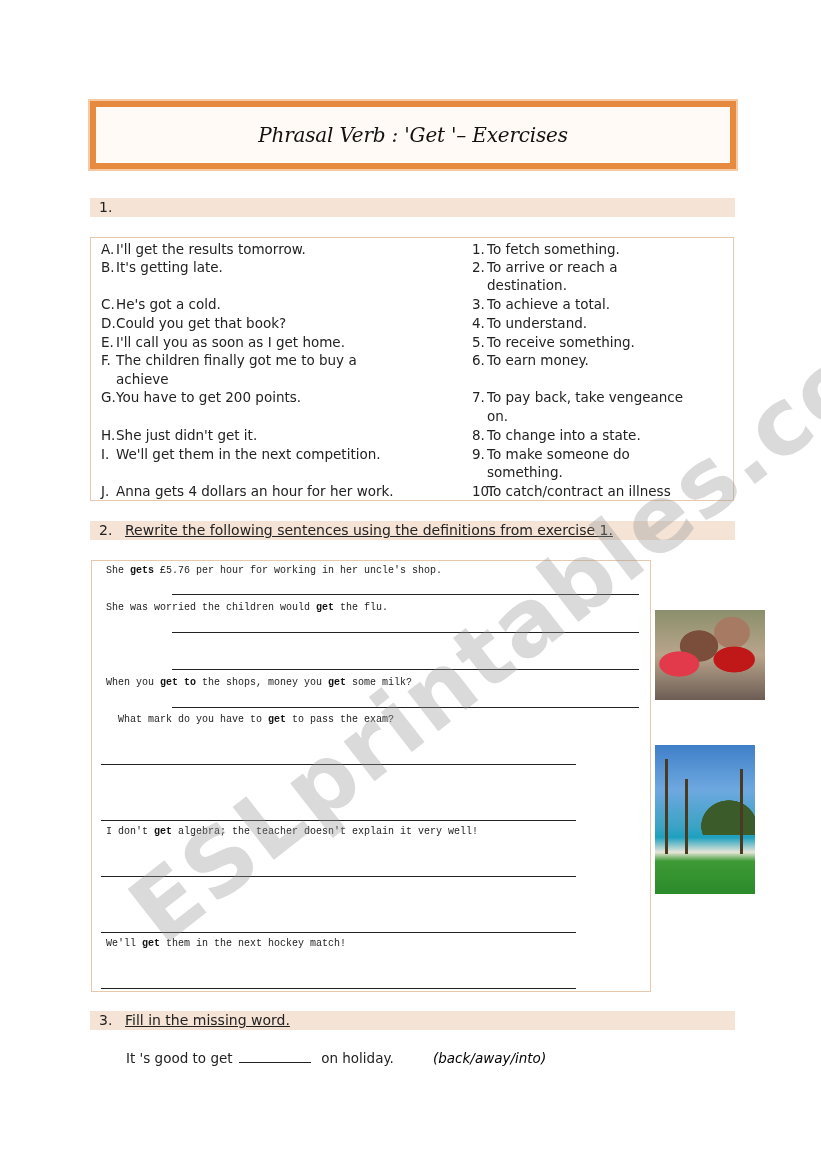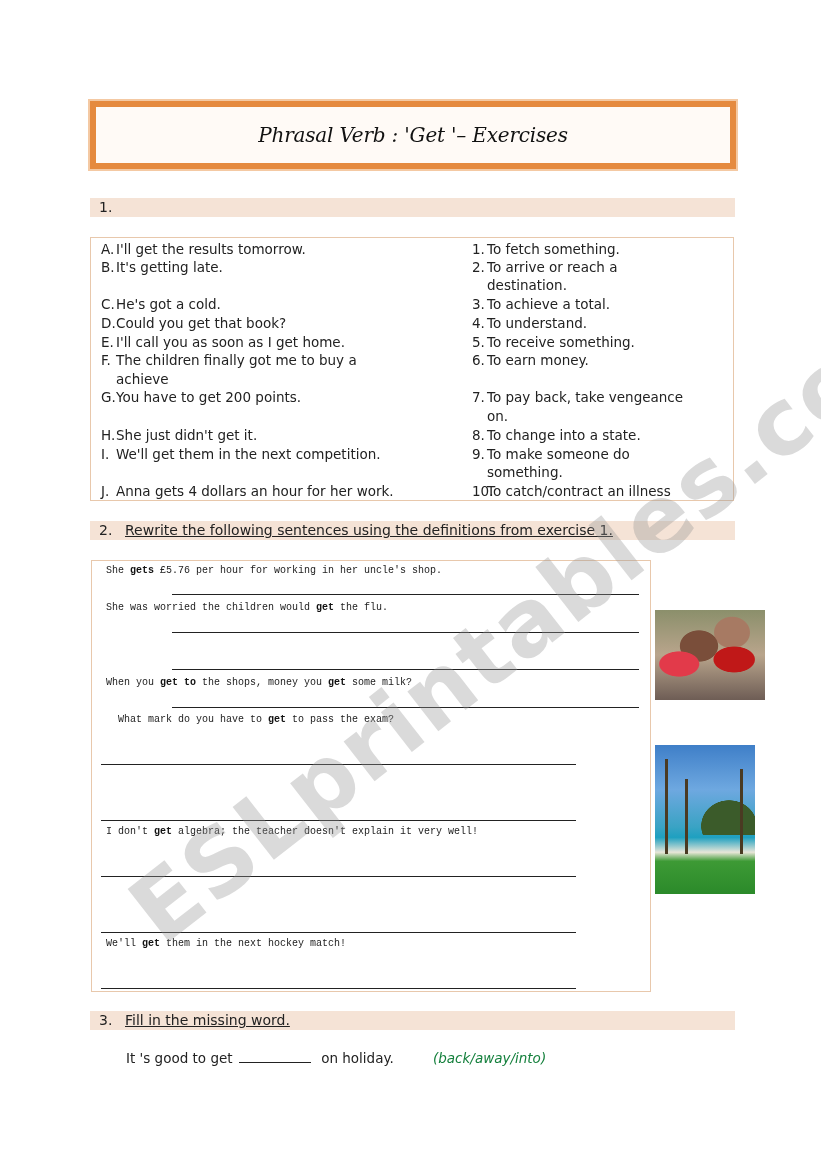--- a/index.html
+++ b/index.html
@@ -28,21 +28,21 @@
                 radial-gradient(ellipse at 40% 40%, #7a4e3a 0 20%, transparent 21%),
                 radial-gradient(ellipse at 70% 25%, #a77a63 0 16%, transparent 17%),
                 linear-gradient(180deg, #8b8f6b 0%, #b9a58c 50%, #6e5d55 100%); }
   .photo2 { left: 655px; top: 745px; width: 100px; height: 149px;
     background: linear-gradient(180deg, #3f7fc8 0%, #6ea8e0 30%, #3aa3c4 55%, #1ea0c0 62%, #e8e6d8 72%, #3d9a35 78%, #2b8a2a 100%); }
   .photo2 .palm { position: absolute; width: 3px; background: #4a3a22; bottom: 40px; }
   .photo2 .hill { position: absolute; left: 35px; top: 45px; width: 65px; height: 45px;
     background: radial-gradient(ellipse at 60% 80%, #3b5b2a 0 50%, transparent 51%); }
   .ex3 { left: 100px; top: 1049px; font-size: 13.5px; line-height: 18px; white-space: nowrap; margin-left: 26px; }
   .ex3 .blank { display: inline-block; width: 72px; border-bottom: 1px solid #222; margin: 0 6px 0 2px; vertical-align: baseline; }
-  .ex3 .opts { position: absolute; left: 307px; top: 0; color: #15803d; font-style: italic; }
+  .ex3 .opts { position: absolute; left: 307px; top: 0; color: #000000; font-style: italic; }
   .wm { left: 95px; top: 560px; font-family: "DejaVu Sans", sans-serif; font-weight: bold;
     font-size: 92px; color: rgba(150,150,150,0.35); transform: rotate(-38deg); transform-origin: left top;
     white-space: nowrap; letter-spacing: 2px; pointer-events: none; }
 </style>
 </head>
 <body>
 
 <div class="abs title-box">
   <span>Phrasal Verb : 'Get '– Exercises</span>
 </div>

